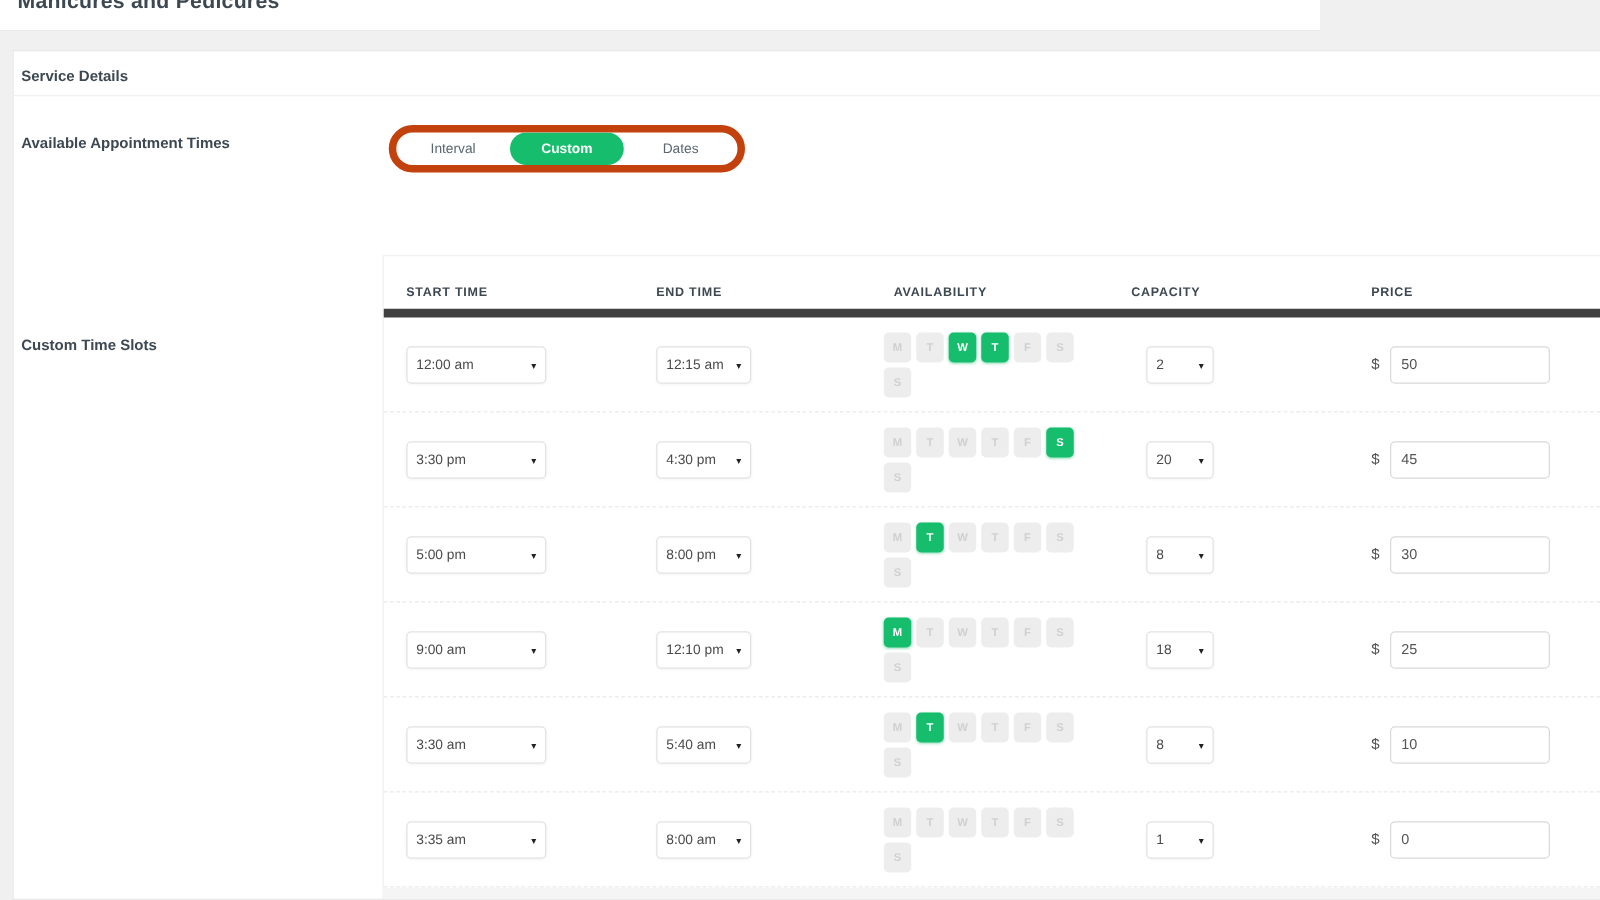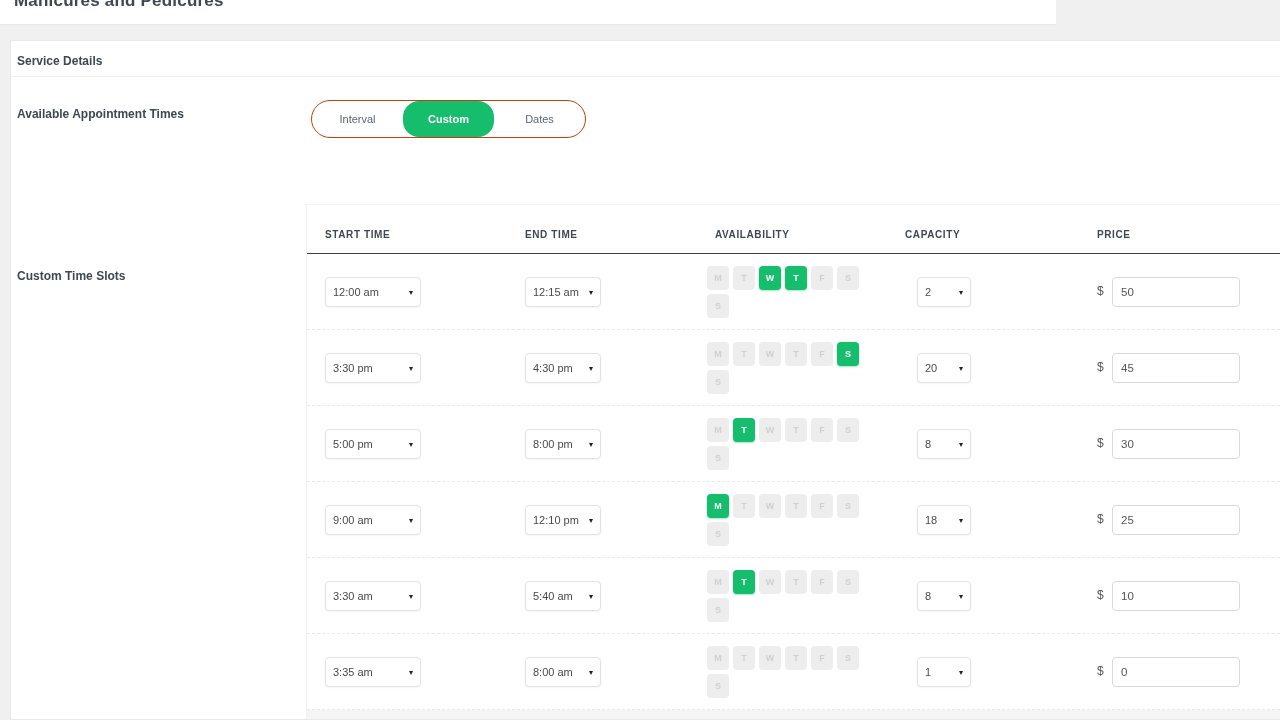--- a/index.html
+++ b/index.html
@@ -19,44 +19,44 @@
     font-weight:bold; color:var(--dark); }
   .heading-divider { position:absolute; left:0; right:0; top:35px; height:1px;
     background:#f0f0f0; }
 
   .field-label { position:absolute; left:6px; font-size:12px; font-weight:bold;
     color:var(--dark); }
   .label-appt { top:66px; }
   .label-slots { top:192px;margin-top:36px; }
 
   .tabs { position:absolute; left:300px; top:59px; height:38px; display:flex;
-    background:#fff; border:1px solid #c2410c; border-radius:19px; overflow:hidden; }
+    background:#fff; border:6px solid #c2410c; border-radius:19px; overflow:hidden; }
   .tab { width:91px; height:100%; display:flex; align-items:center;
     justify-content:center; font-size:11px; color:#5a6772; cursor:pointer; }
   .tab.active { background:var(--green); color:#fff; border-radius:16px; font-weight:bold; }
 
   .helper { position:absolute; left:300px; top:108px; font-size:10.5px;
     color:var(--muted); white-space:nowrap; }
   .helper b { color:#8a8a8a; }
 
   .slot-table { position:absolute; left:295px; top:163px; right:0; bottom:0;
     border-top:1px solid #f1f1f1; border-left:1px solid #f1f1f1; }
-  .thead { position:relative; height:49px; border-bottom:1px solid #404040; }
+  .thead { position:relative; height:49px; border-bottom:7px solid #404040; }
   .th { position:absolute; top:24px; font-size:10px; font-weight:bold;
     color:var(--dark); letter-spacing:.6px; }
   .th-start { left:18px; } .th-end { left:218px; } .th-avail { left:408px; }
   .th-cap { left:598px;text-align:right; } .th-price { left:790px; }
 
   .slot-row { position:relative; height:76px; border-bottom:1px dashed #e9e9e9; }
 
   .sel { position:absolute; top:23px; height:30px; background:#fff;
     border:1px solid #e2e2e2; border-radius:4px; box-shadow:0 1px 2px rgba(0,0,0,.04);
     display:flex; align-items:center; justify-content:space-between;
     padding:0 7px; font-size:11px; color:#4a4a4a; cursor:pointer; }
-  .sel-start { left:18px; width:96px; }
+  .sel-start { left:18px; width:112px; }
   .sel-end { left:218px; width:76px; }
   .sel-cap { left:610px; width:54px; }
   .arrow { font-size:8px; color:#222; margin-left:5px; }
 
   .days { position:absolute; left:400px; top:12px; width:158px;
     display:flex; flex-wrap:wrap; gap:4px; }
   .day-box { width:22px; height:24px; border-radius:4px; background:#ededed;
     color:#d0d0d0; font-size:9px; font-weight:bold; display:flex;
     align-items:center; justify-content:center; cursor:pointer; }
   .day-box.on { background:var(--green); color:#fff;

